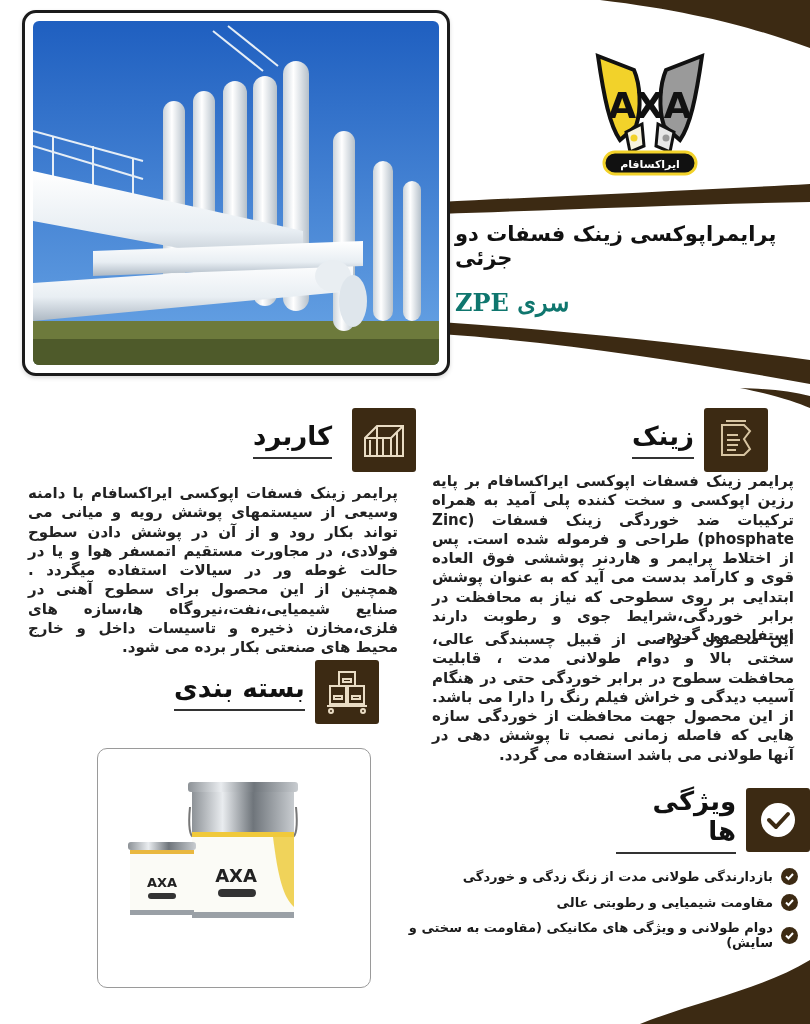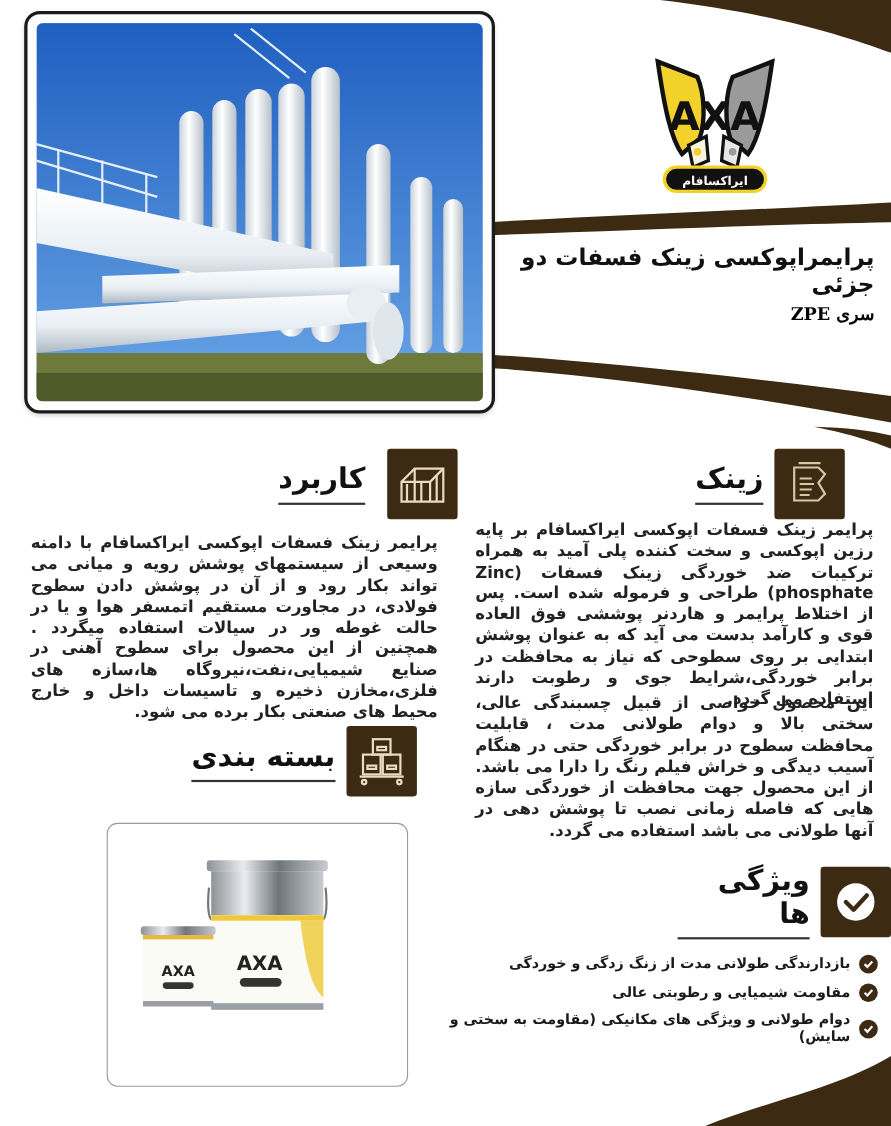--- a/index.html
+++ b/index.html
@@ -13,23 +13,23 @@
     position: absolute; left: 22px; top: 10px; width: 428px; height: 366px;
     border: 3px solid #1b1b1b; border-radius: 14px; background: #fff; overflow: hidden;
     box-shadow: 0 2px 4px rgba(0,0,0,0.15);
   }
   .photo-inner { position: absolute; left: 8px; top: 8px; right: 8px; bottom: 8px; border-radius: 6px; overflow: hidden; }
 
   
   .logo { position: absolute; left: 590px; top: 48px; width: 120px; height: 130px; }
 
   
-  .title-block { position: absolute; left: 455px; top: 222px; width: 340px; text-align: right; direction: rtl; }
+  .title-block { position: absolute; left: 455px; top: 222px; width: 340px; text-align: left; direction: rtl; }
   .title-main { font-family: "DejaVu Sans", sans-serif; font-weight: bold; font-size: 21px; color: #111; letter-spacing: 0; }
-  .title-sub { margin-top: 6px; font-family: "DejaVu Serif", serif; font-weight: bold; font-size: 16px; color: #000000; }
+  .title-sub { margin-top: 18px; font-family: "DejaVu Serif", serif; font-weight: bold; font-size: 24px; color: #0f766e; }
 
   
   .sec-head { position: absolute; display: flex; align-items: center; direction: rtl; gap: 10px; }
   .sec-icon { width: 64px; height: 64px; background: #3c2a13; border-radius: 3px; display: flex; align-items: center; justify-content: center; }
   .sec-title { font-weight: bold; font-size: 26px; color: #111; padding-bottom: 6px; border-bottom: 2px solid #333; }
 
   .para {
     position: absolute; direction: rtl; text-align: justify; text-align-last: right;
     font-size: 15px; line-height: 19.3px; color: #222; font-weight: bold;
   }

